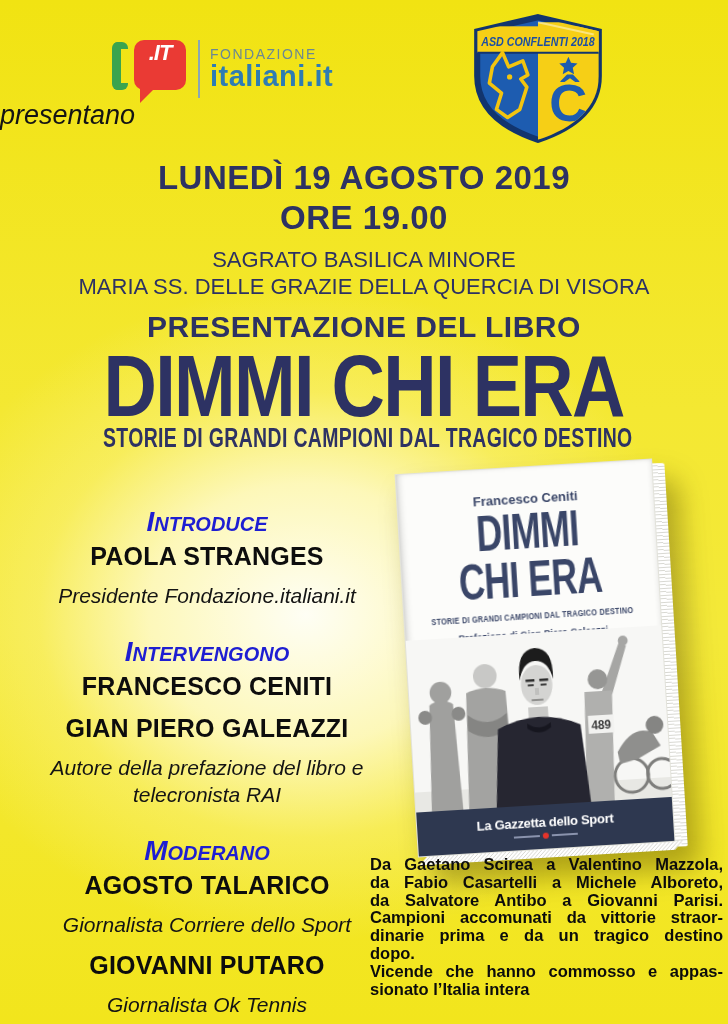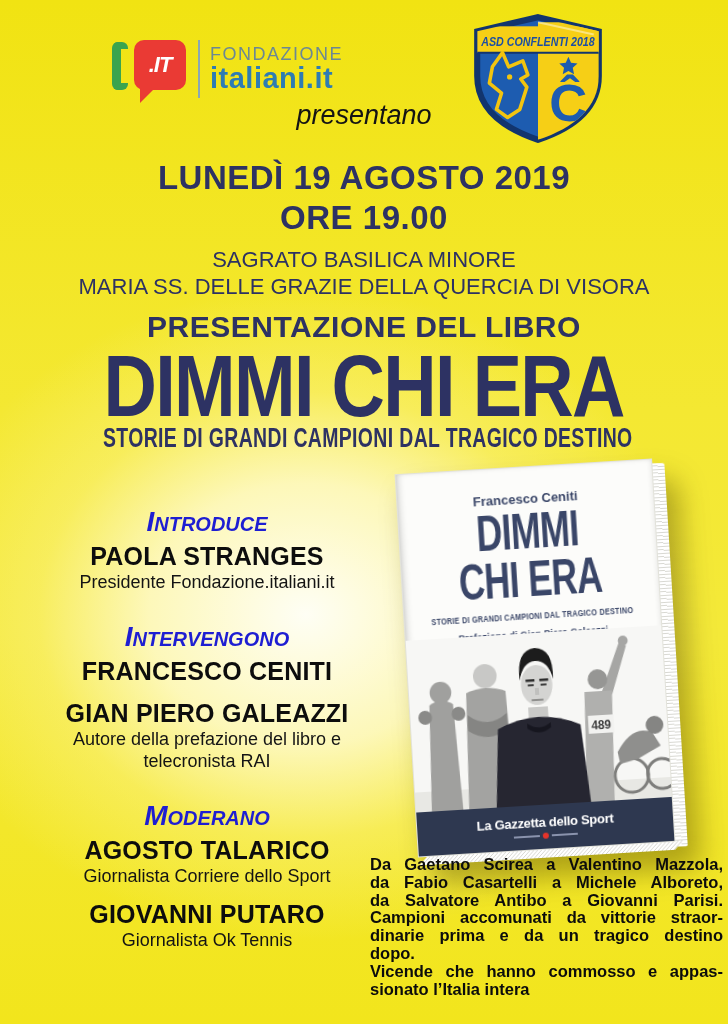--- a/index.html
+++ b/index.html
@@ -14,30 +14,30 @@
   }
   .navy { color:#2d3263; }
 
   
   .fi-logo { position:absolute; left:112px; top:38px; display:flex; align-items:center; }
   .fi-icon { position:relative; width:78px; height:62px; }
   .fi-bracket { position:absolute; left:0; top:4px; width:16px; height:48px;
     border-left:9px solid #3aa44e; border-top:7px solid #3aa44e; border-bottom:7px solid #3aa44e;
     border-radius:6px; box-sizing:border-box; }
   .fi-bubble { position:absolute; left:22px; top:2px; width:52px; height:50px;
-    background:#ea3a34; border-radius:10px; display:flex; align-items:center; justify-content:center; }
+    background:#ea3a34; border-radius:10px; display:flex; justify-content:center; }
   .fi-bubble-text { color:#fff; font-weight:bold; font-style:italic; font-size:22px; letter-spacing:-1px; }
   .fi-tail { position:absolute; left:28px; top:50px; width:0; height:0;
     border-top:15px solid #ea3a34; border-right:15px solid transparent; }
   .fi-divider { width:2px; height:58px; background:#8aa7b5; margin:0 10px 0 8px; }
-  .fi-top { font-size:18px; color:#6b8894; letter-spacing:1.5px; line-height:1.05; }
+  .fi-top { font-size:14px; color:#6b8894; letter-spacing:1.5px; line-height:1.05; }
   .fi-bottom { font-size:29px; font-weight:bold; color:#2e7cb3; letter-spacing:.5px; line-height:1.0; }
 
   .crest { position:absolute; left:462px; top:12px; width:152px; height:134px; }
-  .presentano { position:absolute; left:0; right:0; top:100px; text-align:center;
+  .presentano { position:absolute; left:0; right:0; top:100px; text-align:left;
     font-style:italic; font-size:27px; color:#141414; }
 
   
   .titles { position:absolute; left:0; right:0; top:158px; text-align:center; }
   .date-line, .time-line { font-size:33px; font-weight:bold; line-height:1.22; letter-spacing:.5px; }
   .venue { margin-top:7px; font-size:22px; font-weight:normal; line-height:1.25; }
   .kicker { margin-top:9px; font-size:30px; font-weight:bold; letter-spacing:.5px; }
   .big-title { line-height:.95; white-space:nowrap; }
   .big-title span { display:inline-block; transform:scaleX(.84); transform-origin:center;
     font-size:88px; font-weight:bold; letter-spacing:-2px; }
@@ -45,22 +45,22 @@
   .sub-title span { display:inline-block; transform:scaleX(.72); transform-origin:center;
     font-size:27px; font-weight:bold; letter-spacing:.5px; }
 
   
   .speakers { position:absolute; left:18px; top:506px; width:378px; text-align:center; }
   .sec { margin-bottom:27px; }
   .sec-heading { font-size:28px; font-weight:bold; font-style:italic; font-variant:small-caps;
     color:#1e1ed2; margin-bottom:4px; }
   .person { margin-bottom:13px; }
   .person-name { font-size:25px; font-weight:bold; color:#0d0d0d; letter-spacing:.2px; }
-  .person-role { font-size:18px; line-height:1.25; max-width:335px;
-    margin:0 auto; color:#141414; }
+  .person-role { font-style:italic; font-size:21px; line-height:1.25; max-width:335px;
+    margin:12px auto; color:#141414; }
 
   
   .book { position:absolute; left:406px; top:466px; width:258px; height:384px;
     transform:rotate(-3.5deg); filter:drop-shadow(12px 20px 14px rgba(90,80,0,.45)); }
   .book-pages-right { position:absolute; right:-12px; top:5px; bottom:-5px; width:13px;
     background:repeating-linear-gradient(to bottom,#ffffff 0 2.5px,#d8d8d2 2.5px 3.5px);
     transform:skewY(3deg); border-radius:0 2px 2px 0; }
   .book-pages-bottom { position:absolute; left:10px; right:-8px; bottom:-8px; height:9px;
     background:repeating-linear-gradient(to right,#ffffff 0 3px,#d5d5cf 3px 4px);
     transform:skewX(-45deg); transform-origin:top; }

